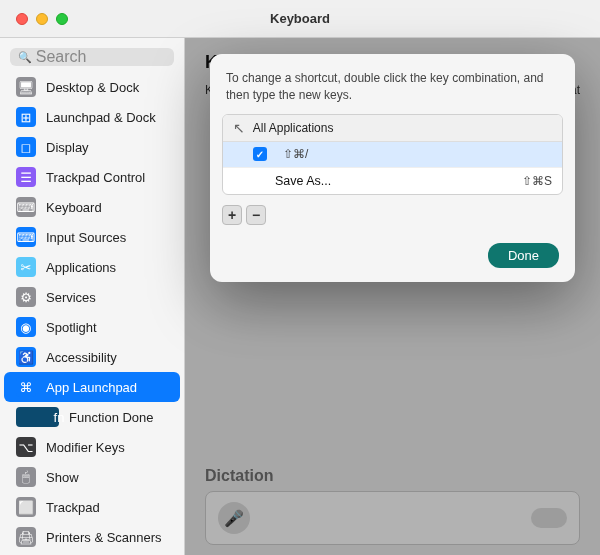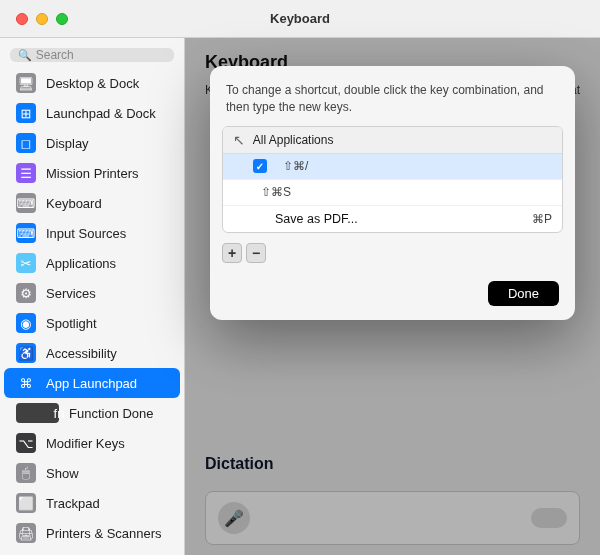--- a/index.html
+++ b/index.html
@@ -69,21 +69,21 @@
       align-items: center;
       padding: 0 8px;
       gap: 4px;
     }
     .search-icon-small {
       color: #888;
       font-size: 11px;
     }
     .search-placeholder {
       color: #888;
-      font-size: 12px;
+      font-size: 16px;
     }
     .sidebar-item {
       display: flex;
       align-items: center;
       padding: 5px 12px;
       gap: 10px;
       cursor: pointer;
       border-radius: 6px;
       margin: 0 4px;
       min-height: 28px;
@@ -139,21 +139,21 @@
     }
 
     
     .modal-overlay {
       position: absolute;
       top: 0; left: 0; right: 0; bottom: 0;
       background: rgba(0,0,0,0.3);
       display: flex;
       align-items: flex-start;
       justify-content: center;
-      padding-top: 28px;
+      padding-top: 16px;
       z-index: 100;
     }
     .modal {
       background: #f5f5f5;
       border-radius: 12px;
       width: 365px;
       box-shadow: 0 20px 60px rgba(0,0,0,0.4);
       overflow: hidden;
     }
     .modal-info {
@@ -240,39 +240,39 @@
       font-size: 14px;
       color: #333;
       font-weight: bold;
     }
     .modal-footer {
       display: flex;
       justify-content: flex-end;
       padding: 8px 16px 14px;
     }
     .done-button {
-      background: #000000;
+      background: #0f766e;
       color: white;
       border: none;
-      border-radius: 6px;
+      border-radius: 12px;
       padding: 5px 20px;
       font-size: 13px;
       font-weight: 500;
       cursor: pointer;
     }
 
     
     .bottom-content {
       padding: 10px 20px 0;
     }
     .bottom-section-title {
       font-size: 16px;
       font-weight: 600;
-      color: #0f172a;
-      margin-bottom: 18px;
+      color: #737373;
+      margin-bottom: 6px;
     }
     .bottom-section-desc {
       font-size: 12px;
       color: #555;
       line-height: 1.4;
     }
     .dictation-row {
       display: flex;
       align-items: center;
       gap: 12px;
@@ -328,21 +328,21 @@
         <div class="sidebar-item">
           <div class="sidebar-icon" style="background: rgb(10, 122, 255); color: white;">⊞</div>
           <span class="sidebar-label">Launchpad &amp; Dock</span>
         </div>
         <div class="sidebar-item">
           <div class="sidebar-icon" style="background: rgb(10, 122, 255); color: white;">◻</div>
           <span class="sidebar-label">Display</span>
         </div>
         <div class="sidebar-item">
           <div class="sidebar-icon" style="background: rgb(139, 92, 246); color: white;">☰</div>
-          <span class="sidebar-label">Mission Printers</span>
+          <span class="sidebar-label">Trackpad Control</span>
         </div>
         <div class="sidebar-item">
           <div class="sidebar-icon" style="background: rgb(142, 142, 147); color: white;">⌨</div>
           <span class="sidebar-label">Keyboard</span>
         </div>
         <div class="sidebar-item">
           <div class="sidebar-icon" style="background: rgb(10, 122, 255); color: white;">⌨</div>
           <span class="sidebar-label">Input Sources</span>
         </div>
         <div class="sidebar-item">
@@ -359,21 +359,21 @@
         </div>
         <div class="sidebar-item">
           <div class="sidebar-icon" style="background: rgb(10, 122, 255); color: white;">♿</div>
           <span class="sidebar-label">Accessibility</span>
         </div>
         <div class="sidebar-item active">
           <div class="sidebar-icon" style="background: rgb(10, 122, 255); color: white;">⌘</div>
           <span class="sidebar-label" style="color: white;">App Launchpad</span>
         </div>
         <div class="sidebar-item">
-          <div class="sidebar-icon" style="background: #404040; color: white; padding-left: 43px;">fn</div>
+          <div class="sidebar-icon" style="background: #0c4a6e; color: white; padding-left: 43px;">fn</div>
           <span class="sidebar-label">Function Done</span>
         </div>
         <div class="sidebar-item">
           <div class="sidebar-icon" style="background: rgb(58, 58, 60); color: white;">⌥</div>
           <span class="sidebar-label">Modifier Keys</span>
         </div>
       </div>
 
     <div style="margin-top: auto; padding-bottom: 8px;">
       <div class="sidebar-item">
@@ -423,27 +423,24 @@
           </div>
 
           <div class="modal-row active-row">
             <div class="checkbox">
               <span class="checkbox-check">✓</span>
             </div>
             <span class="row-shortcut">⇧⌘/</span>
           </div>
 
           <div class="modal-row">
+            <span class="row-label" style="margin-left:22px;">Save As...</span>
             <span class="row-shortcut">⇧⌘S</span>
           </div>
 
-          <div class="modal-row">
-            <span class="row-label" style="margin-left:22px;">Save as PDF...</span>
-            <span class="row-shortcut">⌘P</span>
-          </div>
         </div>
 
         <div class="modal-toolbar">
           <div class="toolbar-btn">
             <span>+</span>
           </div>
           <div class="toolbar-btn">
             <span>−</span>
           </div>
         </div>

